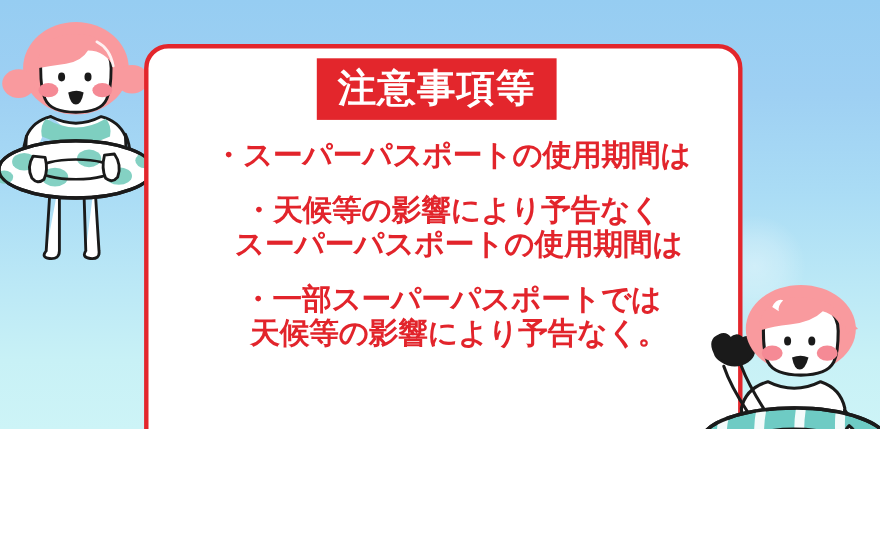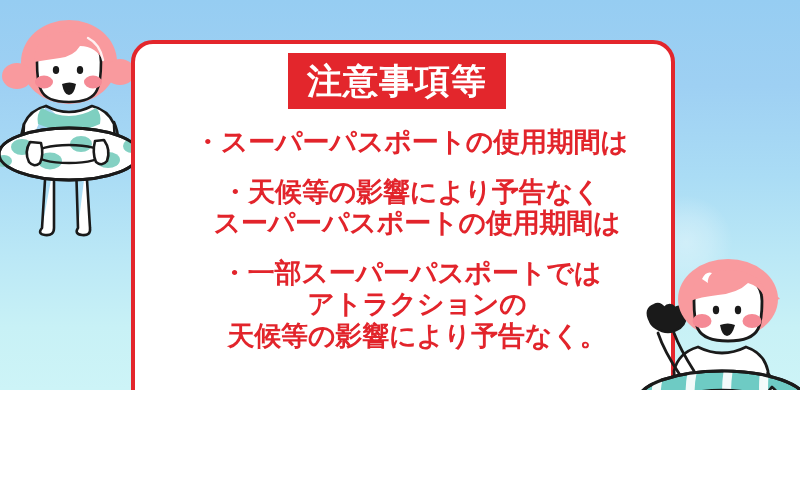--- a/index.html
+++ b/index.html
@@ -187,21 +187,20 @@
         <div class="bline first">・スーパーパスポートの使用期間は</div>
       </div>
 
       <div class="bullet-item">
         <div class="bline first">・天候等の影響により予告なく</div>
         <div class="bline cont">スーパーパスポートの使用期間は</div>
       </div>
 
       <div class="bullet-item">
         <div class="bline first">・一部スーパーパスポートでは</div>
-        <div class="bline cont">アトラクションの</div>
         <div class="bline cont">天候等の影響により予告なく。</div>
       </div>
 
     </div>
   </div>
 
   <div class="char" id="boy">
     <svg viewBox="0 0 175 248" xmlns="http://www.w3.org/2000/svg">
       <g fill="none" stroke="#1a1a1a" stroke-width="2.8" stroke-linecap="round" stroke-linejoin="round">
 

